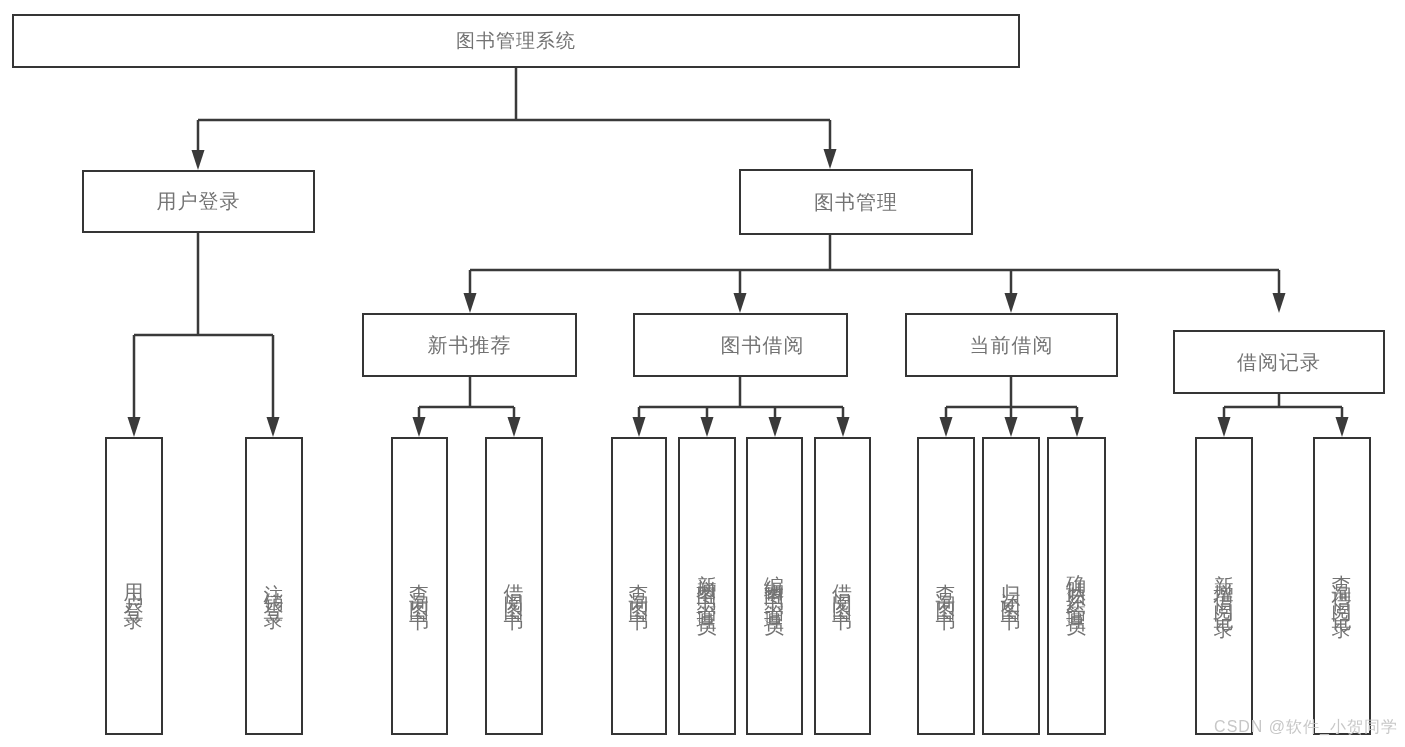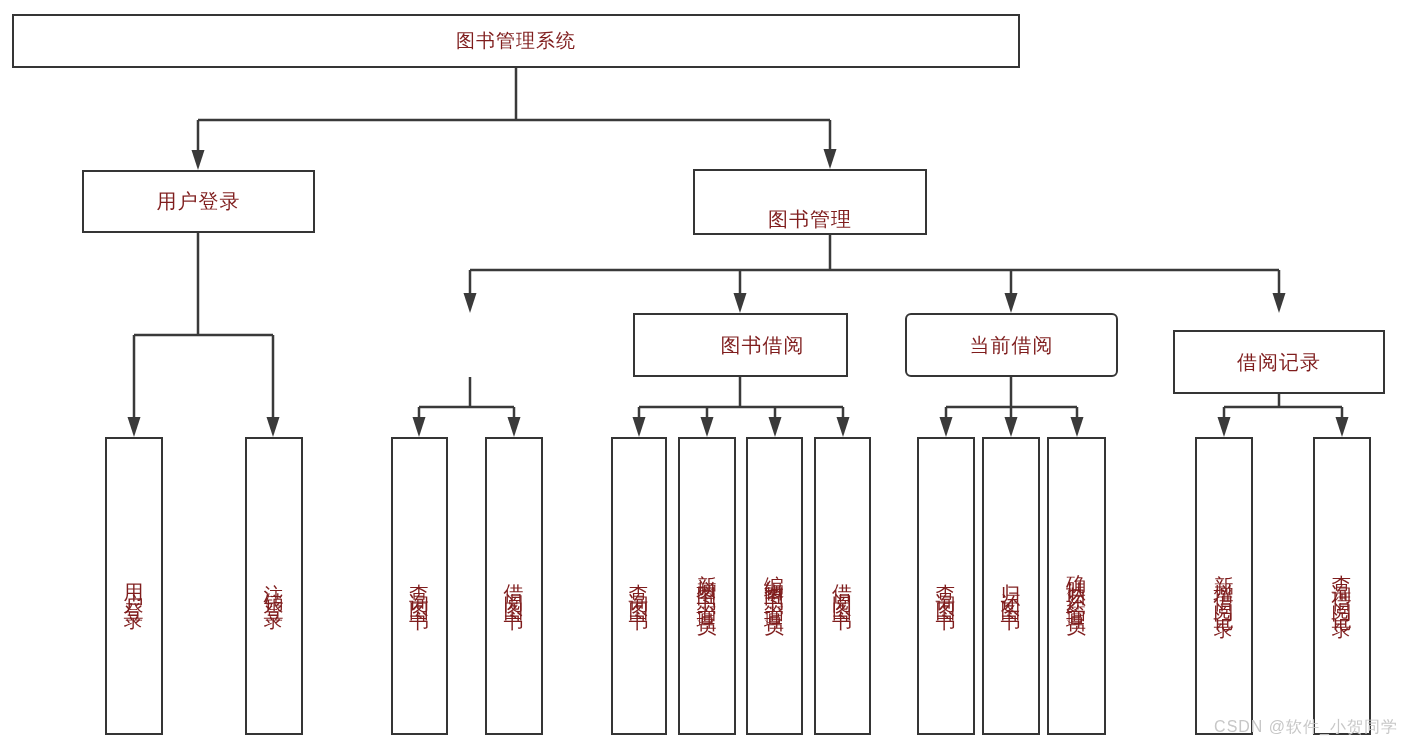--- a/index.html
+++ b/index.html
@@ -12,21 +12,21 @@
     overflow:hidden;
   }
   .wires{position:absolute;left:0;top:0;width:1405px;height:747px;z-index:1;}
   .box{
     position:absolute;
     box-sizing:border-box;
     background:#ffffff;
     border:2px solid #353535;
     display:flex;align-items:center;justify-content:center;
     z-index:2;
-    color:#7f1d1d;
+    color:#737373;
   }
   .box.root-box{font-size:19px;letter-spacing:1px;}
   .box.branch{font-size:20px;letter-spacing:1px;}
   .vtext{
     writing-mode:vertical-rl;
     text-orientation:mixed;
     font-size:20px;
     line-height:1;
     letter-spacing:9px;
     white-space:nowrap;
@@ -87,28 +87,31 @@
     </g>
   </svg>
 
   <div class="box root-box" style="left:12px;top:14px;width:1008px;height:54px;">
     <span>图书管理系统</span>
   </div>
 
   <div class="box branch" style="left:82px;top:170px;width:233px;height:63px;">
     <span>用户登录</span>
   </div>
-  <div class="box branch" style="left:693px;top:169px;width:234px;height:66px;align-items:flex-end;">
+  <div class="box branch" style="left:739px;top:169px;width:234px;height:66px;">
     <span>图书管理</span>
   </div>
 
+  <div class="box branch" style="left:362px;top:313px;width:215px;height:64px;">
+    <span>新书推荐</span>
+  </div>
   <div class="box branch" style="left:633px;top:313px;width:215px;height:64px;padding-left:44px;">
     <span>图书借阅</span>
   </div>
-  <div class="box branch" style="left:905px;top:313px;width:213px;height:64px;border-radius:6px;">
+  <div class="box branch" style="left:905px;top:313px;width:213px;height:64px;">
     <span>当前借阅</span>
   </div>
   <div class="box branch" style="left:1173px;top:313px;width:212px;height:64px;margin-top:17px;">
     <span>借阅记录</span>
   </div>
 
   <div class="box leaf" style="left:105px;top:437px;width:58px;height:298px;">
     <span class="vtext">用户登录</span>
   </div>
   <div class="box leaf" style="left:245px;top:437px;width:58px;height:298px;">

